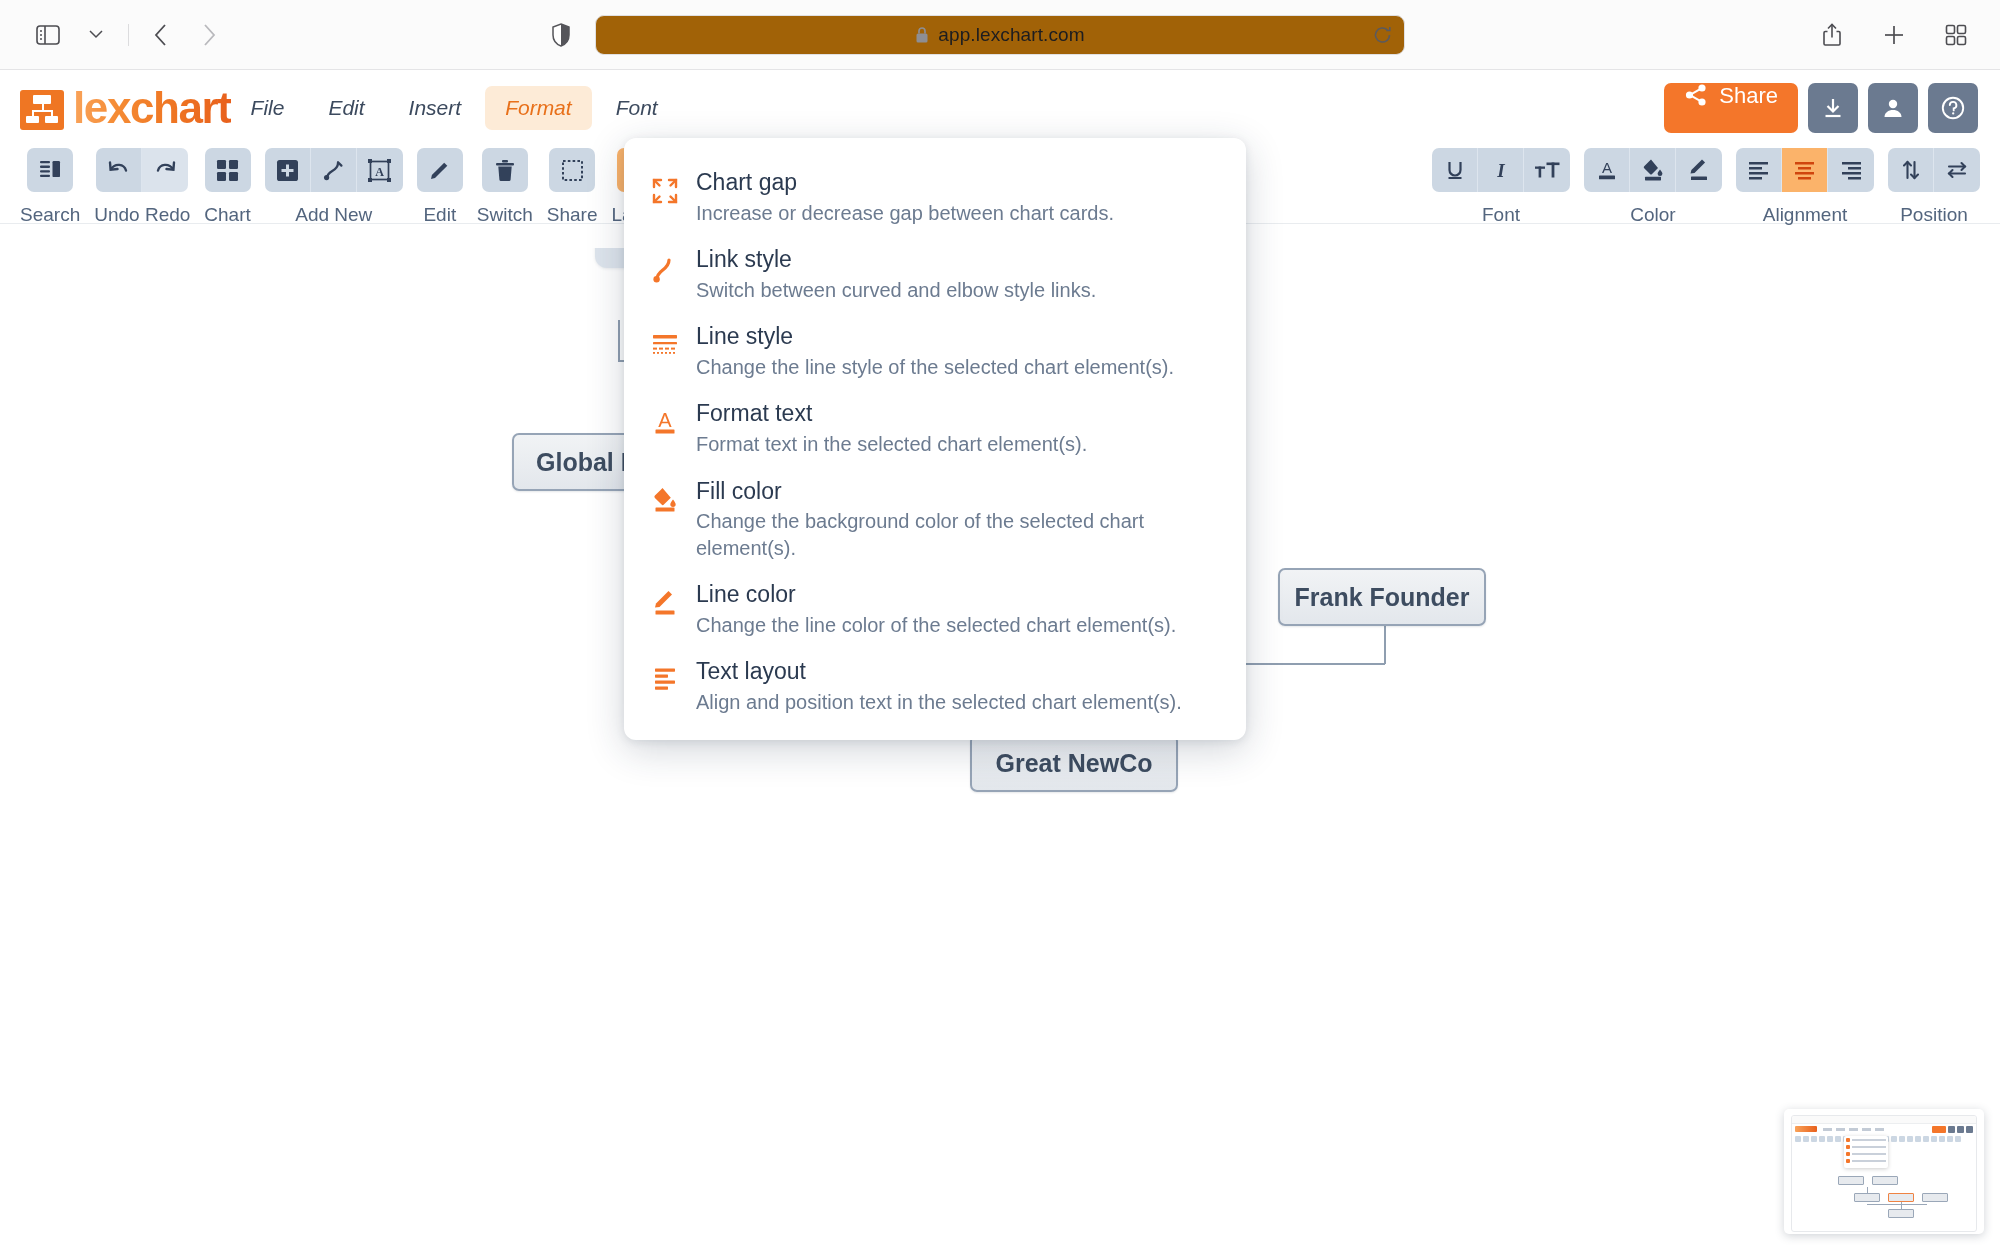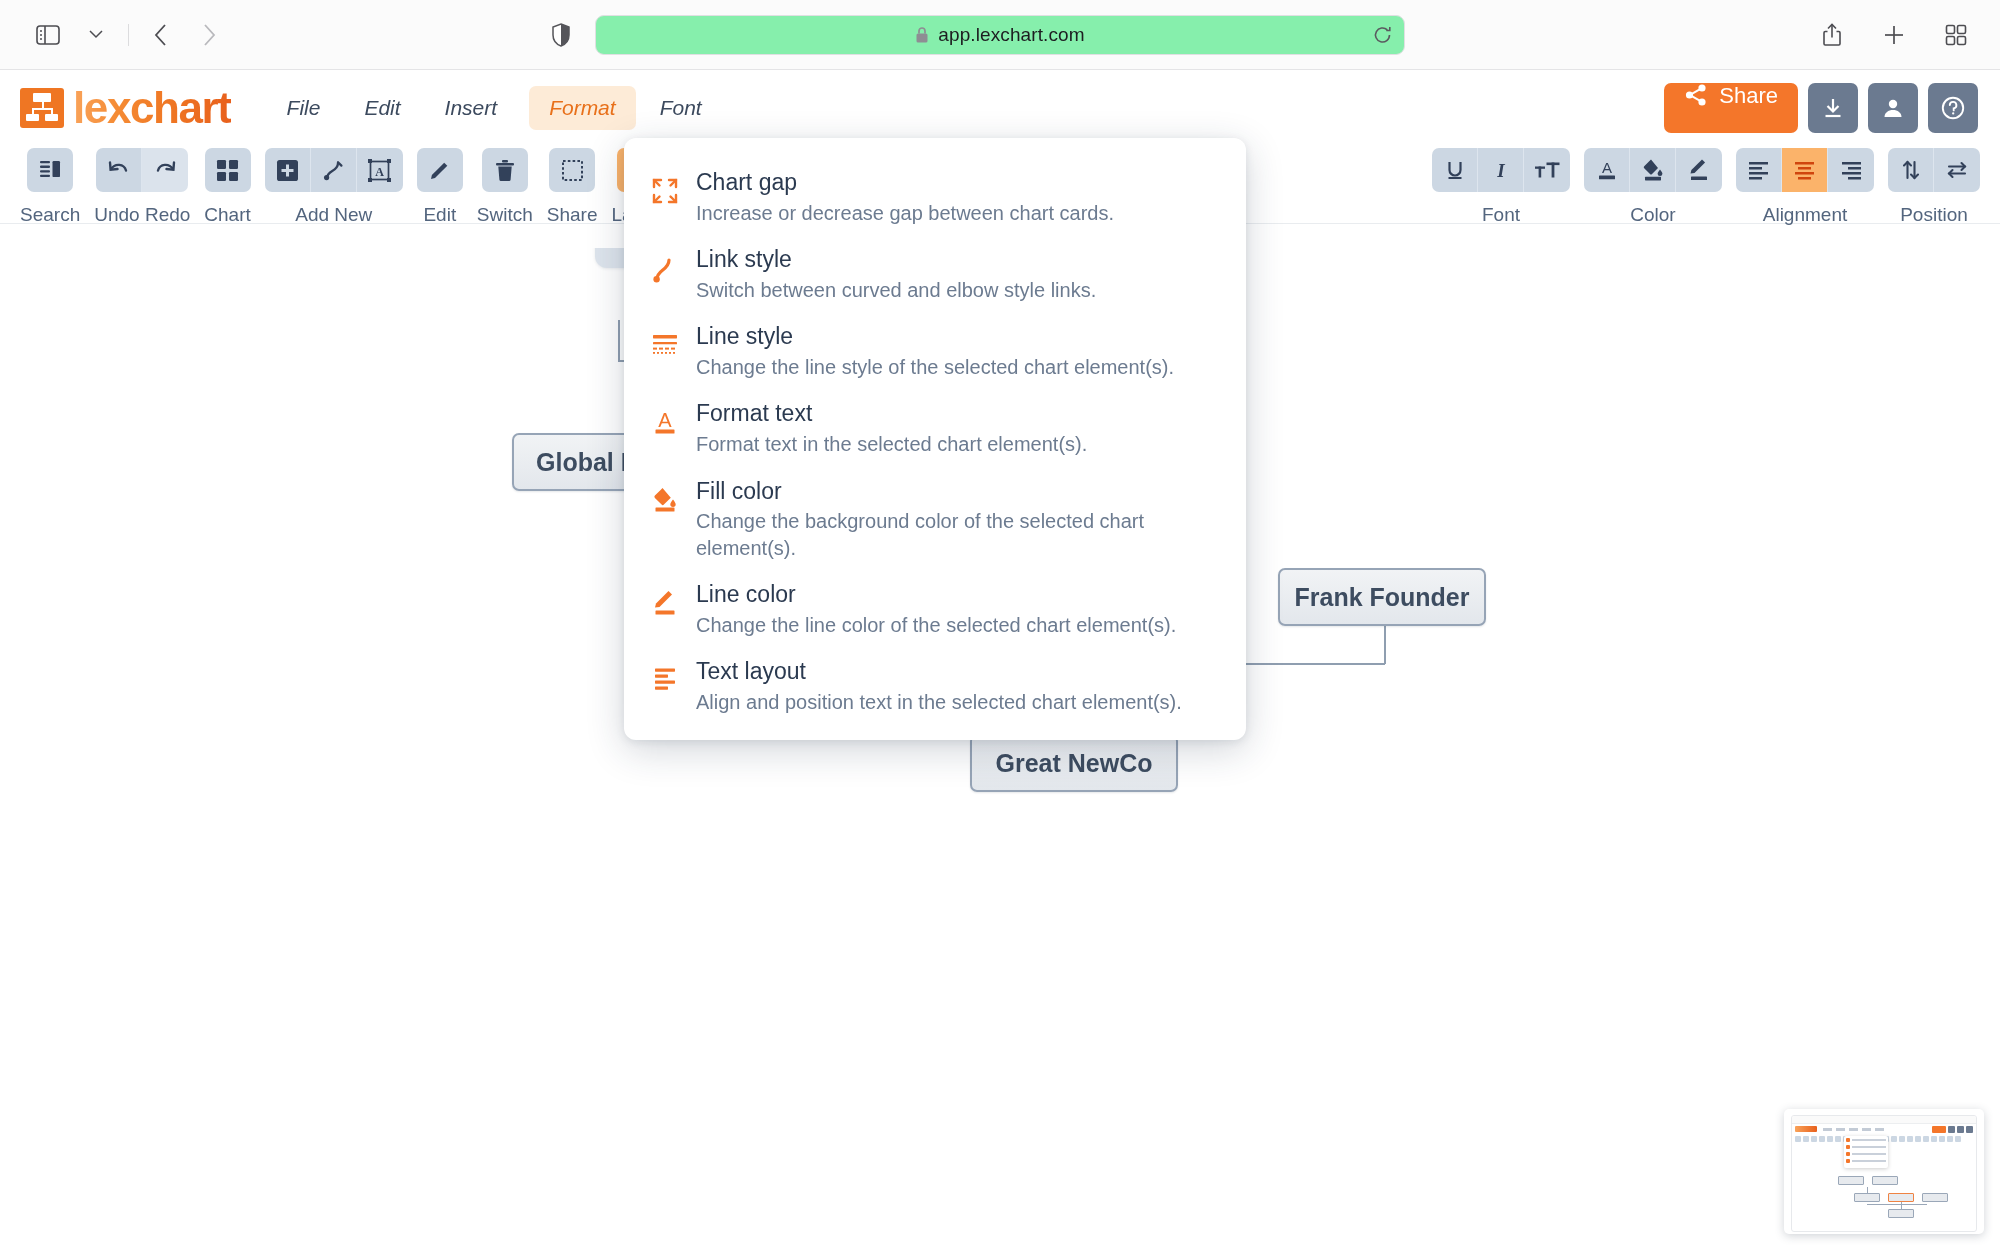--- a/index.html
+++ b/index.html
@@ -31,21 +31,21 @@
 
   .urlbar-wrap {
     position: absolute;
     left: 50%; transform: translateX(-50%);
     width: 810px;
   }
   .urlbar {
     height: 40px;
     border: 1px solid #e0e0e2;
     border-radius: 9px;
-    background: #86efac;
+    background: #a16207;
     display: flex; align-items: center; justify-content: center;
     gap: 9px;
     position: relative;
   }
   .urlbar .url-text {
     font-size: 19px;
     color: #1d1d20;
     letter-spacing: .1px;
   }
   .lock-icon { color: #6f6f74; display:flex; }
@@ -61,21 +61,21 @@
 
   
   .app-header {
     height: 76px;
     display: flex; align-items: center;
     padding: 0 22px 0 20px;
     background: #ffffff;
     position: relative;
     z-index: 40;
   }
-  .logo { display: flex; align-items: center; gap: 9px; margin-right: 36px; }
+  .logo { display: flex; align-items: flex-end; gap: 9px; }
   .logo-mark {
     width: 44px; height: 40px;
     background: #ef7623;
     border-radius: 3px;
     position: relative;
     overflow: hidden;
   }
   .logo-mark .lm-top { position:absolute; top:5px; left:13px; width:18px; height:9px; background:#fff; border-radius:1px; }
   .logo-mark .lm-b1 { position:absolute; bottom:7px; left:6px; width:13px; height:7px; background:#fff; border-radius:1px; }
   .logo-mark .lm-b2 { position:absolute; bottom:7px; left:25px; width:13px; height:7px; background:#fff; border-radius:1px; }
@@ -100,21 +100,20 @@
     color: #3c4a5e;
     padding: 10px 20px;
     border-radius: 7px;
     white-space: nowrap;
     font-style: italic;
   }
   .menu-item.active {
     background: #fdebd7;
     color: #e8701a;
     font-weight: 400;
-    margin-left: 8px;
   }
 
   .header-actions {
     margin-left: auto;
     display: flex; align-items: center; gap: 10px;
   }
   .share-btn {
     background: #f4762a;
     color: #fff;
     border-radius: 7px;

